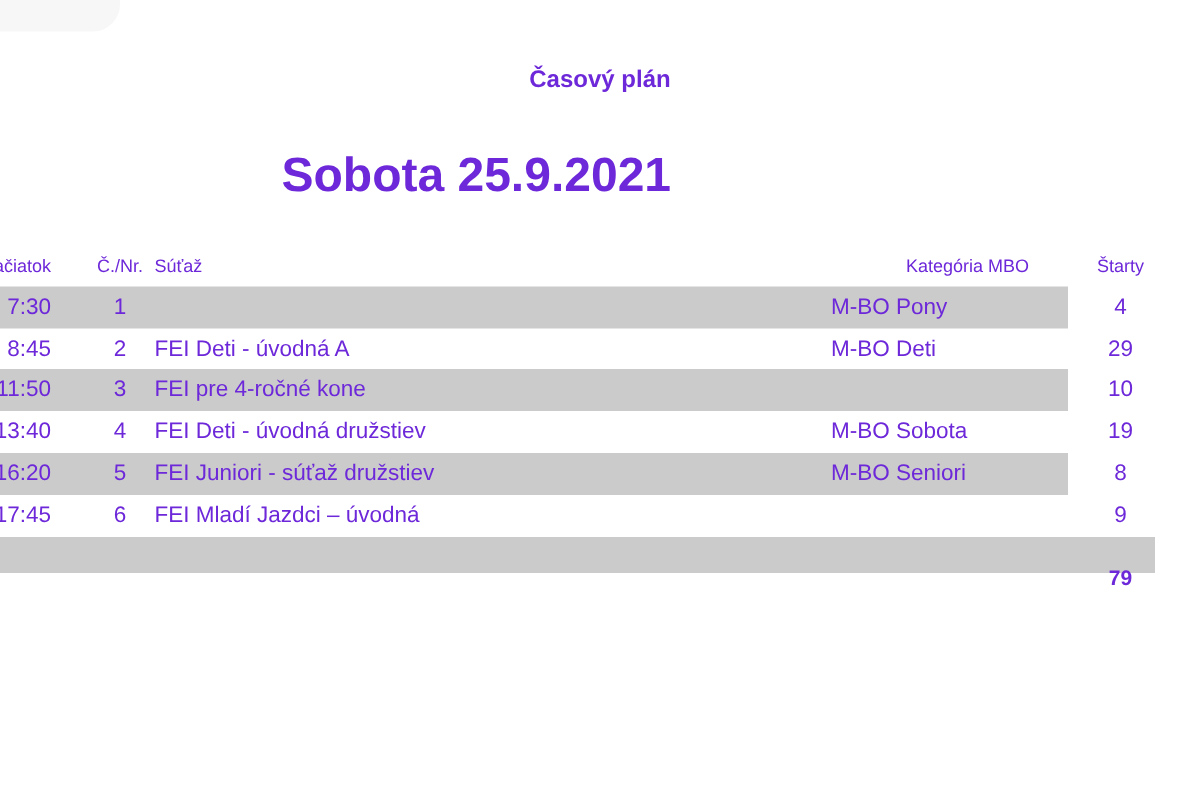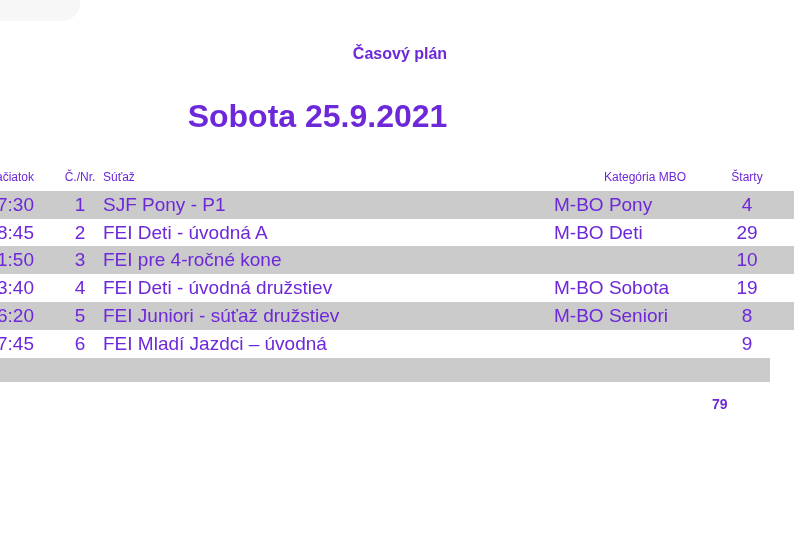--- a/index.html
+++ b/index.html
@@ -64,23 +64,23 @@
   .thead > div { position: absolute; top: 0; height: 22px; white-space: nowrap; }
   .h-start  { left: -60px; width: 94px; text-align: right; }
   .h-nr     { left: 56px;  width: 48px; text-align: center; }
   .h-comp   { left: 103px; }
   .h-cat    { left: 575px; width: 140px; text-align: center; }
   .h-starts { left: 712px; width: 70px;  text-align: center; }
   
   .trow {
     position: absolute;
     left: 0;
-    width: 794px;
+    width: 712px;
     height: 28px;
-    font-size: 19px;
+    font-size: 15px;
     line-height: 28px;
   }
   .trow.shaded { background: #cbcbcb; }
   .trow > div { position: absolute; top: 0; height: 28px; white-space: nowrap; }
   .c-time   { left: -60px; width: 94px; text-align: right; }
   .c-nr     { left: 56px;  width: 48px; text-align: center; }
   .c-name   { left: 103px; }
   .c-cat    { left: 554px; }
   .c-starts { left: 712px; width: 70px; text-align: center; }
   .r0 { top: 191px; }
@@ -91,24 +91,24 @@
   .r5 { top: 330px; }
   .row-empty {
     position: absolute;
     top: 358px; left: 0;
     width: 770px;
     height: 24px;
     background: #cbcbcb;
   }
   .total-starts {
     position: absolute;
-    top: 396px;
+    top: 377px;
     left: 712px;
     width: 70px;
-    text-align: left;
+    text-align: center;
     font-size: 14px;
     font-weight: bold;
     line-height: 16px;
   }
 </style>
 </head>
 <body>
 
 <div class="page">
 
@@ -121,21 +121,20 @@
     <div class="h-start">Začiatok</div>
     <div class="h-nr">Č./Nr.</div>
     <div class="h-comp">Súťaž</div>
     <div class="h-cat">Kategória MBO</div>
     <div class="h-starts">Štarty</div>
   </div>
 
   <div class="trow shaded r0">
     <div class="c-time">7:30</div>
     <div class="c-nr">1</div>
-    <div class="c-name">SJF Pony - P1</div>
     <div class="c-cat">M-BO Pony</div>
     <div class="c-starts">4</div>
   </div>
 
   <div class="trow r1">
     <div class="c-time">8:45</div>
     <div class="c-nr">2</div>
     <div class="c-name">FEI Deti - úvodná A</div>
     <div class="c-cat">M-BO Deti</div>
     <div class="c-starts">29</div>

